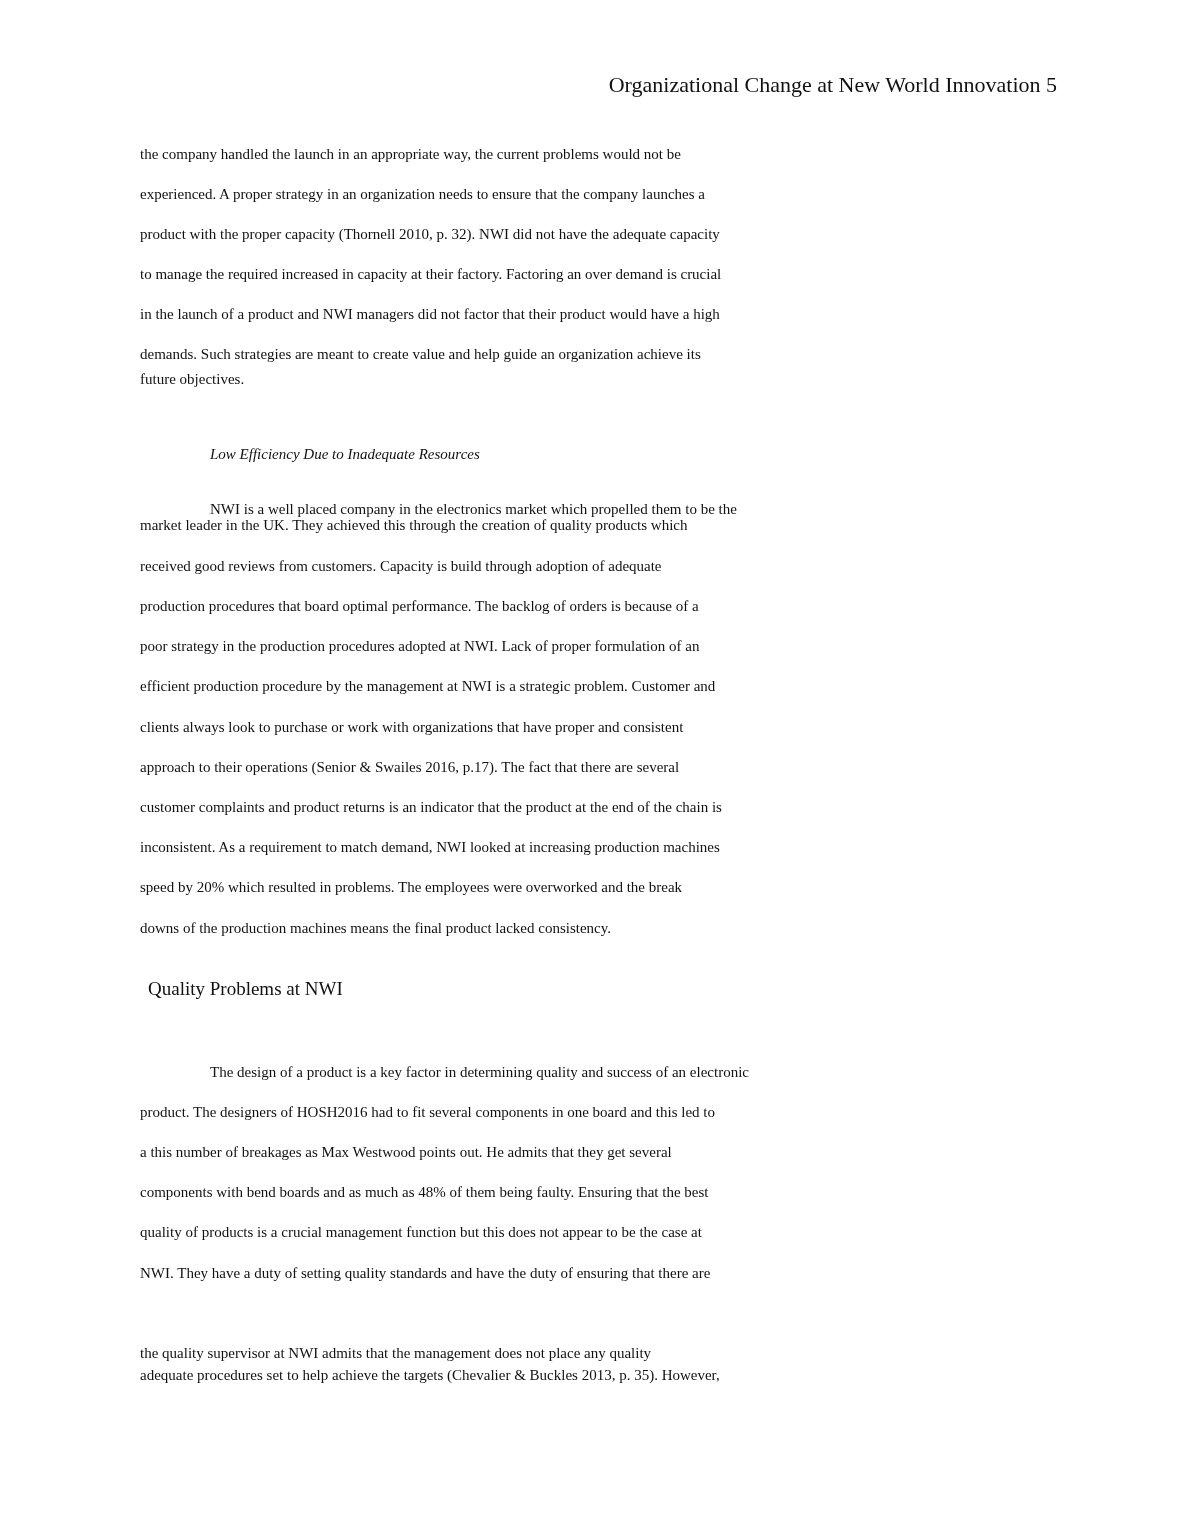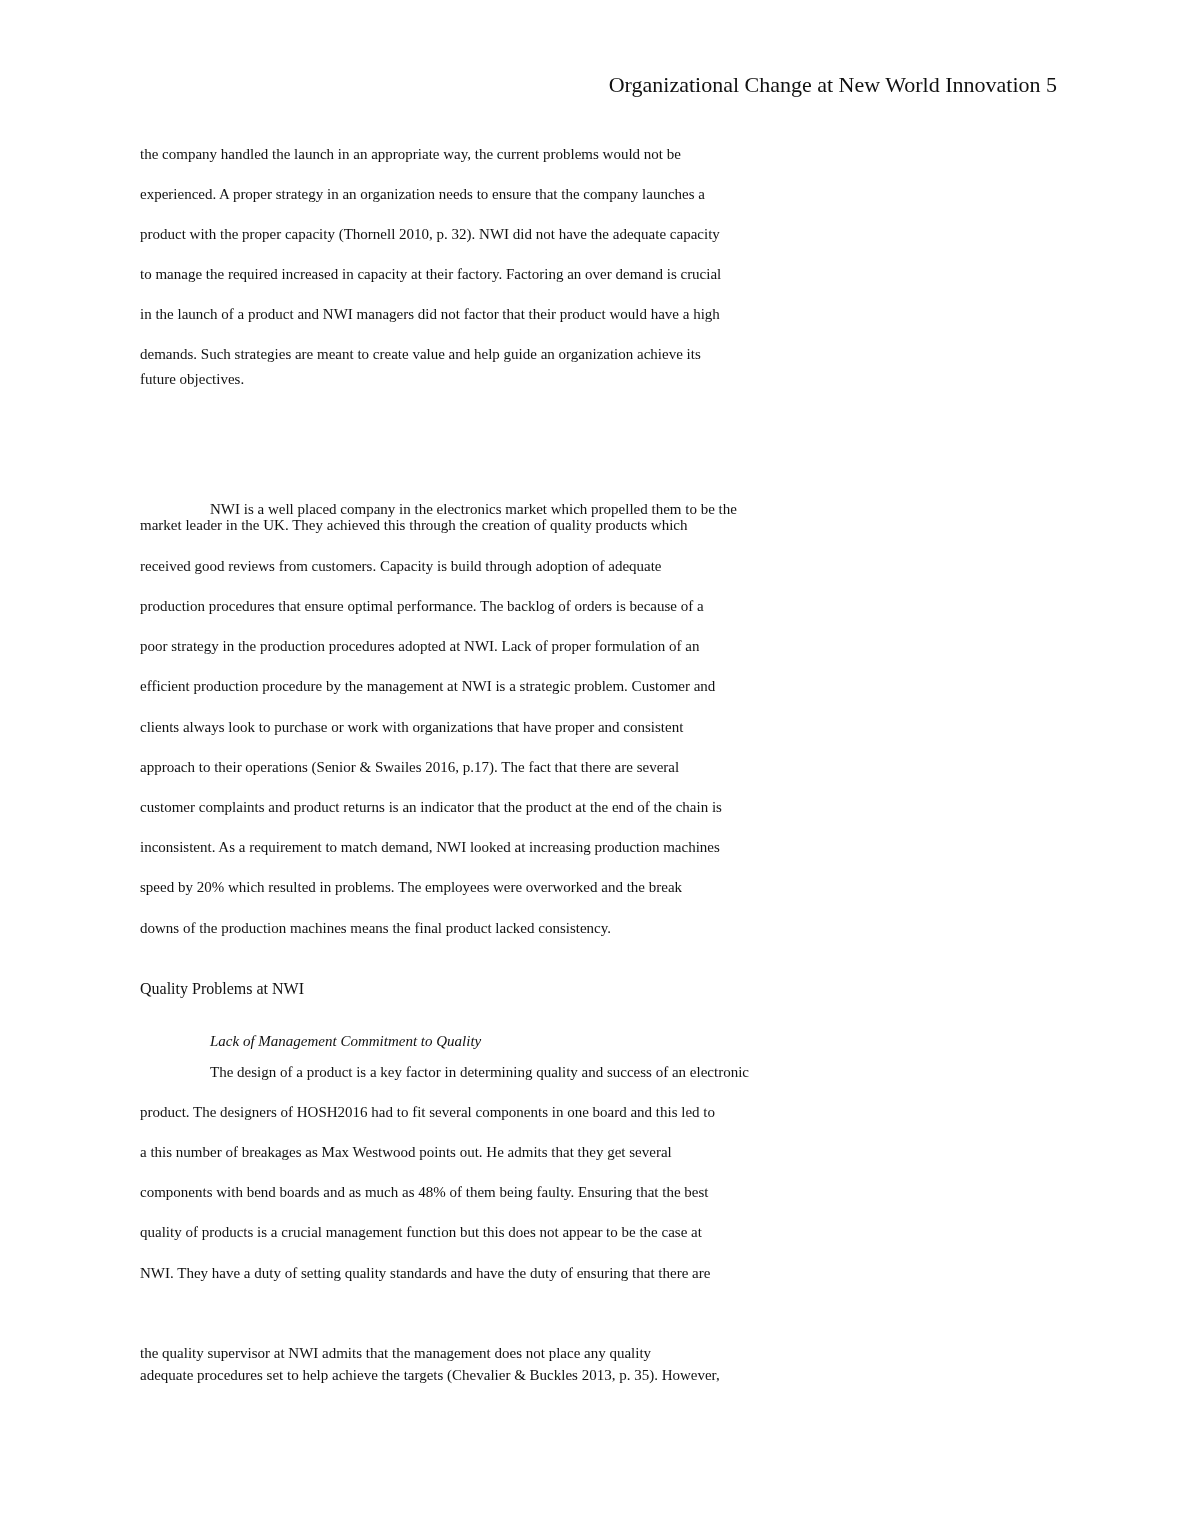--- a/index.html
+++ b/index.html
@@ -35,22 +35,22 @@
       position: absolute;
       left: 140px;
       font-size: 15px;
       line-height: 30px;
       white-space: nowrap;
     }
     .indent { left: 210px; }
     .italic { font-style: italic; }
     .heading1 {
       position: absolute;
-      left: 140px;
-      font-size: 16px;
+      left: 148px;
+      font-size: 19px;
       line-height: 32px;
       white-space: nowrap;
     }
   </style>
 </head>
 <body>
 
 <div class="page">
 
   <div class="running-head">Organizational Change at New World Innovation 5</div>
@@ -58,39 +58,39 @@
   <div>
     <div class="line" style="top:139px">the company handled the launch in an appropriate way, the current problems would not be</div>
     <div class="line" style="top:179px">experienced. A proper strategy in an organization needs to ensure that the company launches a</div>
     <div class="line" style="top:219px">product with the proper capacity (Thornell 2010, p. 32). NWI did not have the adequate capacity</div>
     <div class="line" style="top:259px">to manage the required increased in capacity at their factory. Factoring an over demand is crucial</div>
     <div class="line" style="top:299px">in the launch of a product and NWI managers did not factor that their product would have a high</div>
     <div class="line" style="top:339px">demands. Such strategies are meant to create value and help guide an organization achieve its</div>
     <div class="line" style="top:364px">future objectives.</div>
   </div>
 
+  <div class="line indent italic" style="top:439px">Low Efficiency Due to Inadequate Resources</div>
 
   <div>
     <div class="line indent" style="top:494px">NWI is a well placed company in the electronics market which propelled them to be the</div>
     <div class="line" style="top:510px">market leader in the UK. They achieved this through the creation of quality products which</div>
     <div class="line" style="top:551px">received good reviews from customers. Capacity is build through adoption of adequate</div>
-    <div class="line" style="top:591px">production procedures that ensure optimal performance. The backlog of orders is because of a</div>
+    <div class="line" style="top:591px">production procedures that board optimal performance. The backlog of orders is because of a</div>
     <div class="line" style="top:631px">poor strategy in the production procedures adopted at NWI. Lack of proper formulation of an</div>
     <div class="line" style="top:671px">efficient production procedure by the management at NWI is a strategic problem. Customer and</div>
     <div class="line" style="top:712px">clients always look to purchase or work with organizations that have proper and consistent</div>
     <div class="line" style="top:752px">approach to their operations (Senior &amp; Swailes 2016, p.17). The fact that there are several</div>
     <div class="line" style="top:792px">customer complaints and product returns is an indicator that the product at the end of the chain is</div>
     <div class="line" style="top:832px">inconsistent. As a requirement to match demand, NWI looked at increasing production machines</div>
     <div class="line" style="top:872px">speed by 20% which resulted in problems. The employees were overworked and the break</div>
     <div class="line" style="top:913px">downs of the production machines means the final product lacked consistency.</div>
   </div>
 
   <div class="heading1" style="top:973px">Quality Problems at NWI</div>
 
-  <div class="line indent italic" style="top:1026px">Lack of Management Commitment to Quality</div>
 
   <div>
     <div class="line indent" style="top:1057px">The design of a product is a key factor in determining quality and success of an electronic</div>
     <div class="line" style="top:1097px">product. The designers of HOSH2016 had to fit several components in one board and this led to</div>
     <div class="line" style="top:1137px">a this number of breakages as Max Westwood points out. He admits that they get several</div>
     <div class="line" style="top:1177px">components with bend boards and as much as 48% of them being faulty. Ensuring that the best</div>
     <div class="line" style="top:1217px">quality of products is a crucial management function but this does not appear to be the case at</div>
     <div class="line" style="top:1258px">NWI. They have a duty of setting quality standards and have the duty of ensuring that there are</div>
     <div class="line" style="top:1360px">adequate procedures set to help achieve the targets (Chevalier &amp; Buckles 2013, p. 35). However,</div>
     <div class="line" style="top:1338px">the quality supervisor at NWI admits that the management does not place any quality</div>

